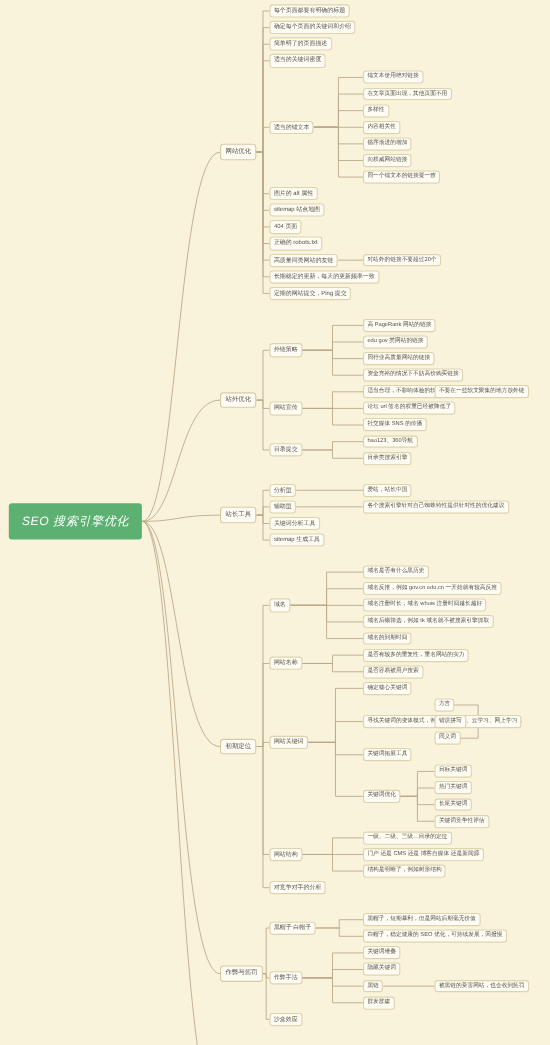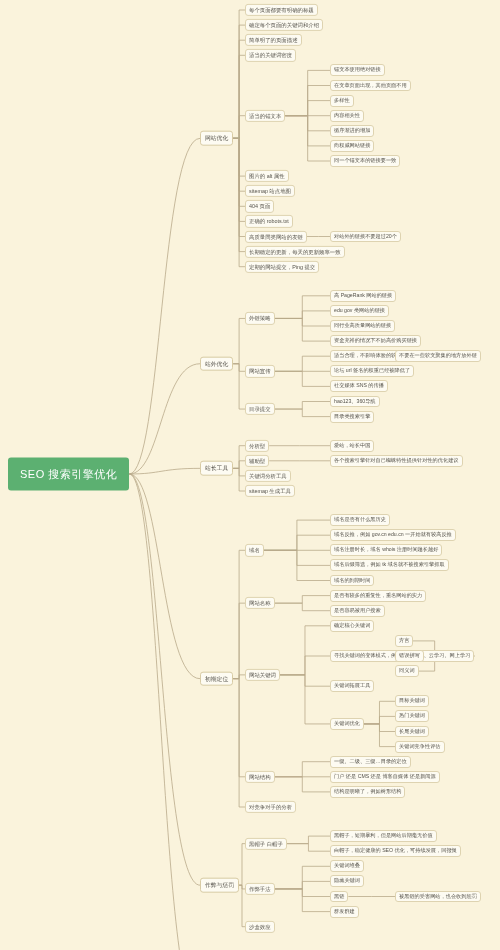--- a/index.html
+++ b/index.html
@@ -30,20 +30,21 @@
     position:absolute;
     background:#5cb071;
     color:#ffffff;
     border:none;
     border-radius:3px;
     font-size:11px;
     padding:9px 12px;
     letter-spacing:.5px;
     white-space:nowrap;
     transform:translateY(-50%);
+    font-style:italic;
   }
 </style>
 </head>
 <body>
 
 <div id="canvas">
   <svg class="links" id="links">
       <path d="M 129.296875 474 C 161.11328125 474 161.11328125 138.34999999999997 200 138.34999999999997" fill="none" stroke="#b9a98a" stroke-width="0.8"></path>
       <path d="M 129.296875 474 C 161.11328125 474 161.11328125 363.75000000000006 200 363.75000000000006" fill="none" stroke="#b9a98a" stroke-width="0.8"></path>
       <path d="M 129.296875 474 C 161.11328125 474 161.11328125 468.3500000000002 200 468.3500000000002" fill="none" stroke="#b9a98a" stroke-width="0.8"></path>

